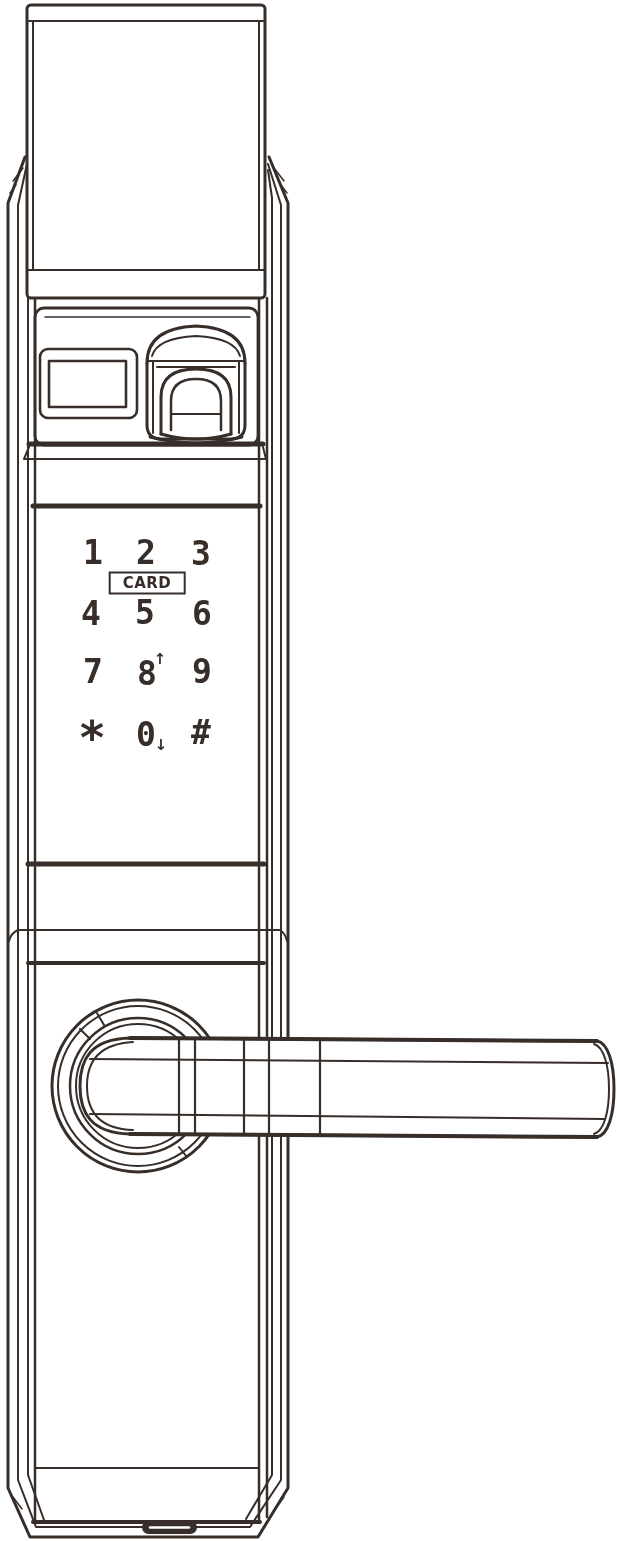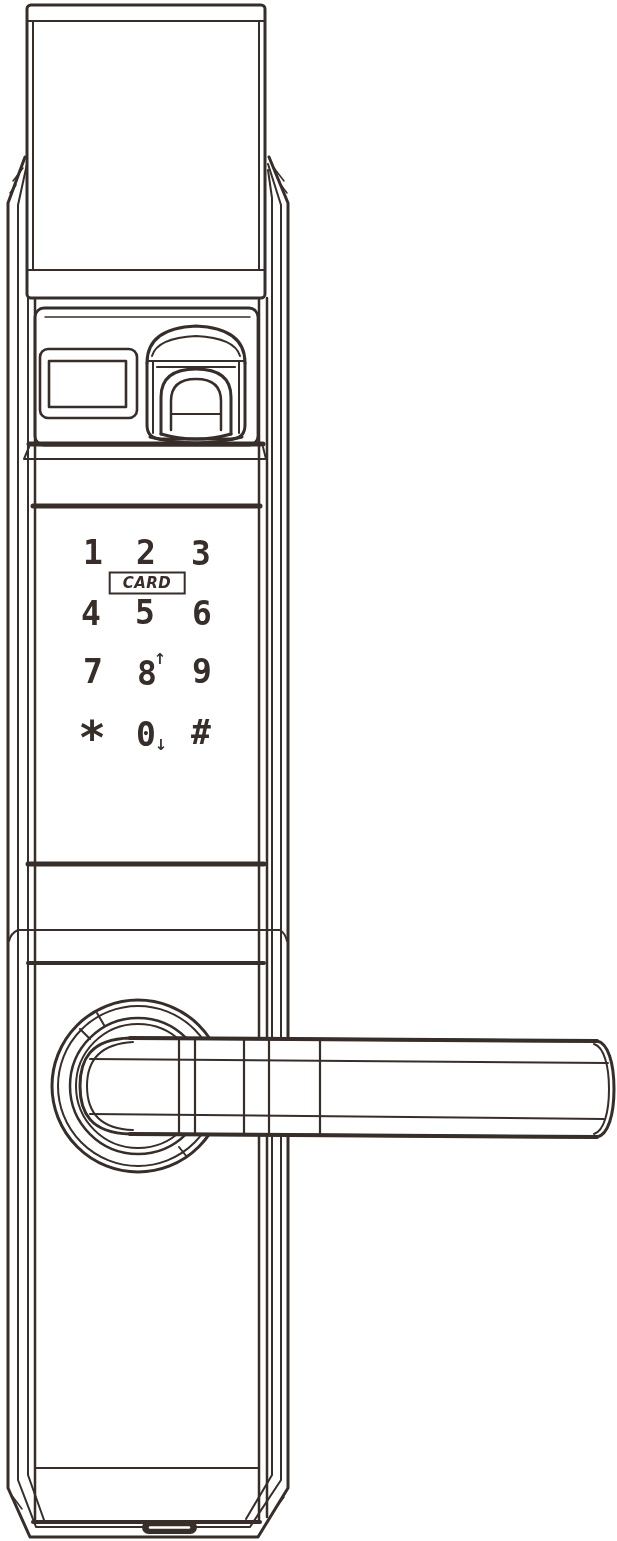--- a/index.html
+++ b/index.html
@@ -30,21 +30,20 @@
     font-family:"DejaVu Sans", sans-serif;
     font-weight:700; font-size:15px; color:var(--ink,#372e2a); line-height:1;
   }
   .card-box {
     position:absolute; transform:translate(-50%,-50%);
     border:2.5px solid var(--ink,#372e2a);
     font-family:"DejaVu Sans", sans-serif;
     font-weight:700; font-size:15px; letter-spacing:0.5px;
     color:var(--ink,#372e2a); padding:1px 12px; line-height:17px;
     background:#ffffff;
-    font-style:italic;
   }
 </style>
 </head>
 <body style="background: rgb(255, 255, 255);">
 
 <div class="stage">
 
   <svg class="art" width="617" height="1541" viewBox="0 0 617 1541" xmlns="http://www.w3.org/2000/svg">
 
     <g>

